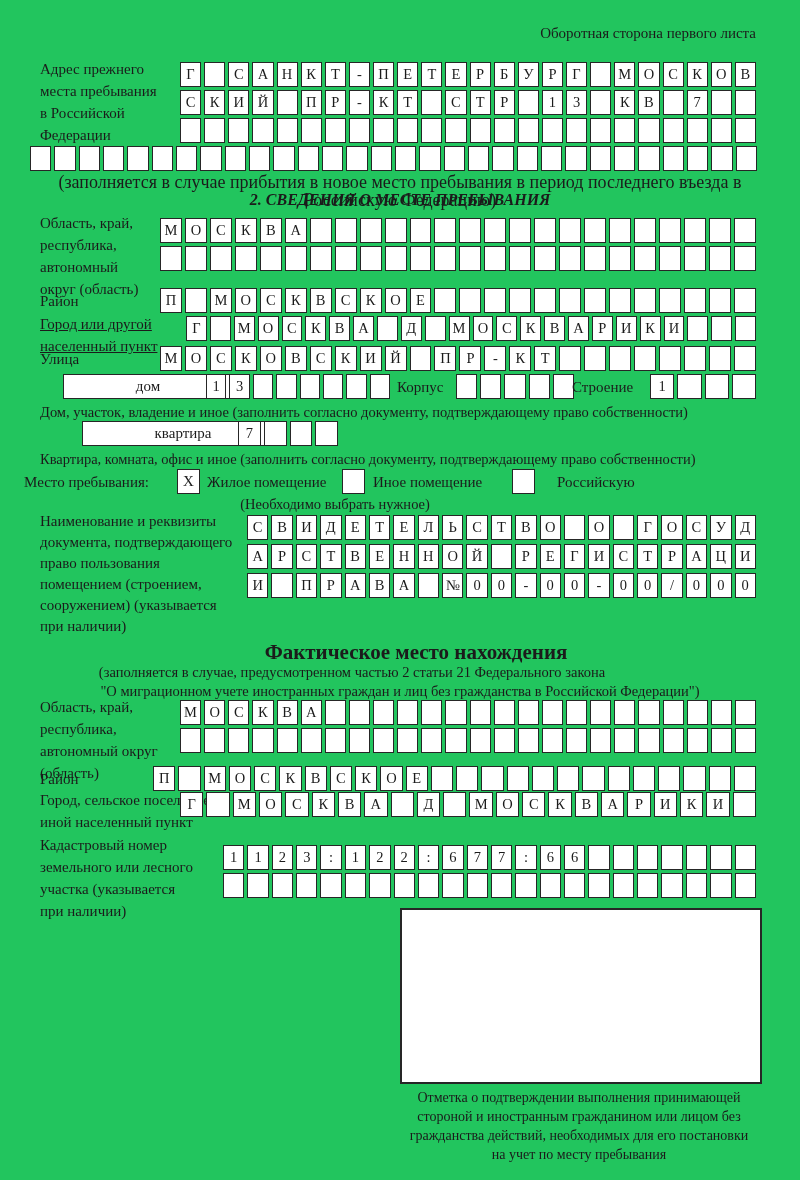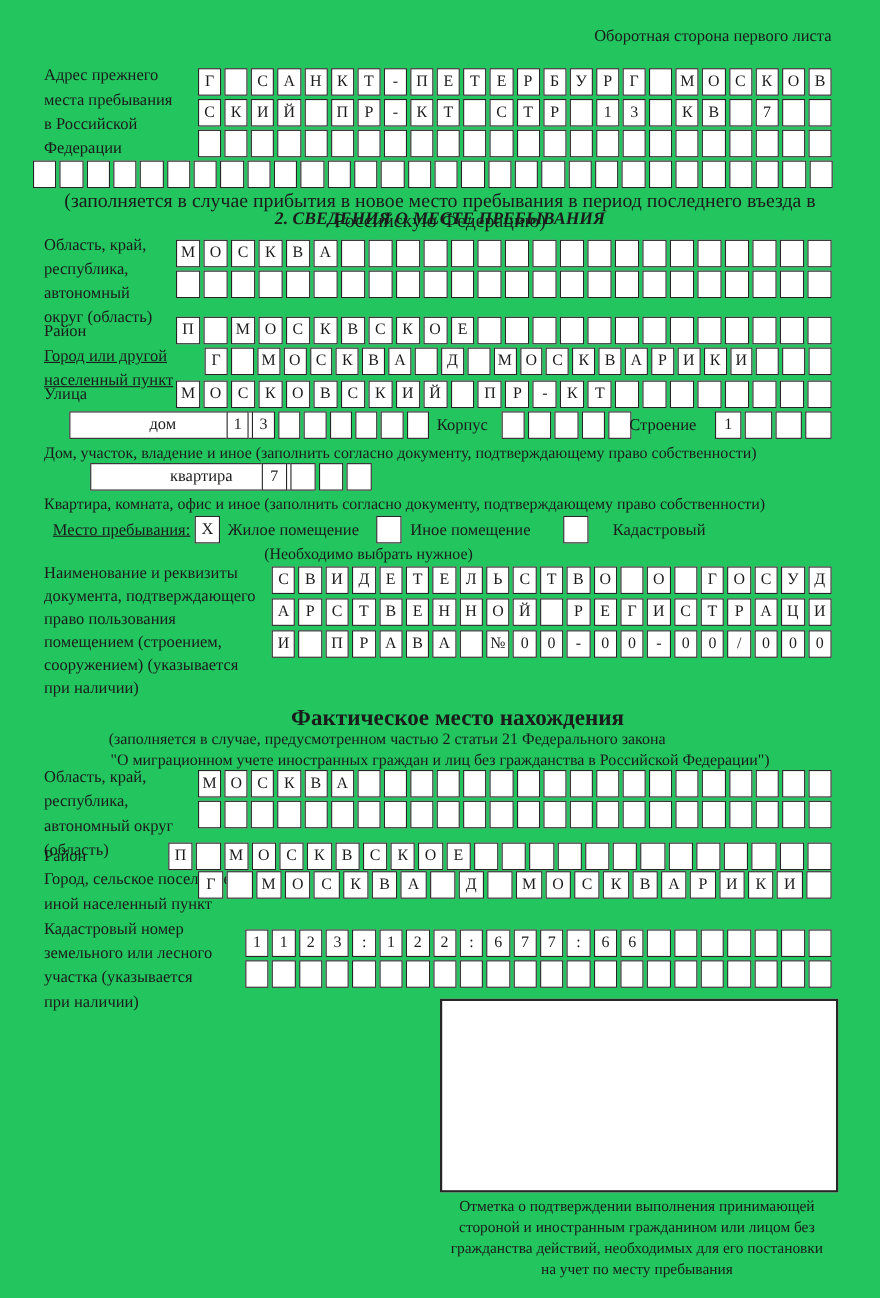--- a/index.html
+++ b/index.html
@@ -317,27 +317,27 @@
 
   <div class="fieldbox" style="left:46px;top:421px;width:200px;height:23px;margin-left:36px;">квартира</div>
   <div class="cellrow" style="left:238px;top:421px;width:100px;">
       <div class="cell">7</div>
       <div class="cell"></div>
       <div class="cell"></div>
       <div class="cell"></div>
     </div>
   <div class="abs caption" style="left:40px;top:450px;width:730px;font-size:14.5px;">Квартира, комната, офис и иное (заполнить согласно документу, подтверждающему право собственности)</div>
 
-  <div class="abs label" style="left:48px;top:471px;text-decoration:underline;">Место пребывания:</div>
+  <div class="abs label" style="left:24px;top:471px;">Место пребывания:</div>
   <div class="checkbox" style="left:177px;top:469px;">X</div>
   <div class="abs label" style="left:207px;top:471px;">Жилое помещение</div>
   <div class="checkbox" style="left:342px;top:469px;"></div>
   <div class="abs label" style="left:373px;top:471px;">Иное помещение</div>
   <div class="checkbox" style="left:512px;top:469px;"></div>
-  <div class="abs label" style="left:557px;top:471px;">Кадастровый</div>
+  <div class="abs label" style="left:557px;top:471px;">Российскую</div>
   <div class="abs caption center" style="left:150px;top:495px;width:370px;font-size:14.5px;">(Необходимо выбрать нужное)</div>
 
   <div class="abs label" style="left:40px;top:511px;width:205px;line-height:21px;">Наименование и реквизиты
 документа, подтверждающего
 право пользования
 помещением (строением,
 сооружением) (указывается
 при наличии)</div>
   <div class="cellrow" style="left:247px;top:515px;width:509px;">
       <div class="cell">С</div>

